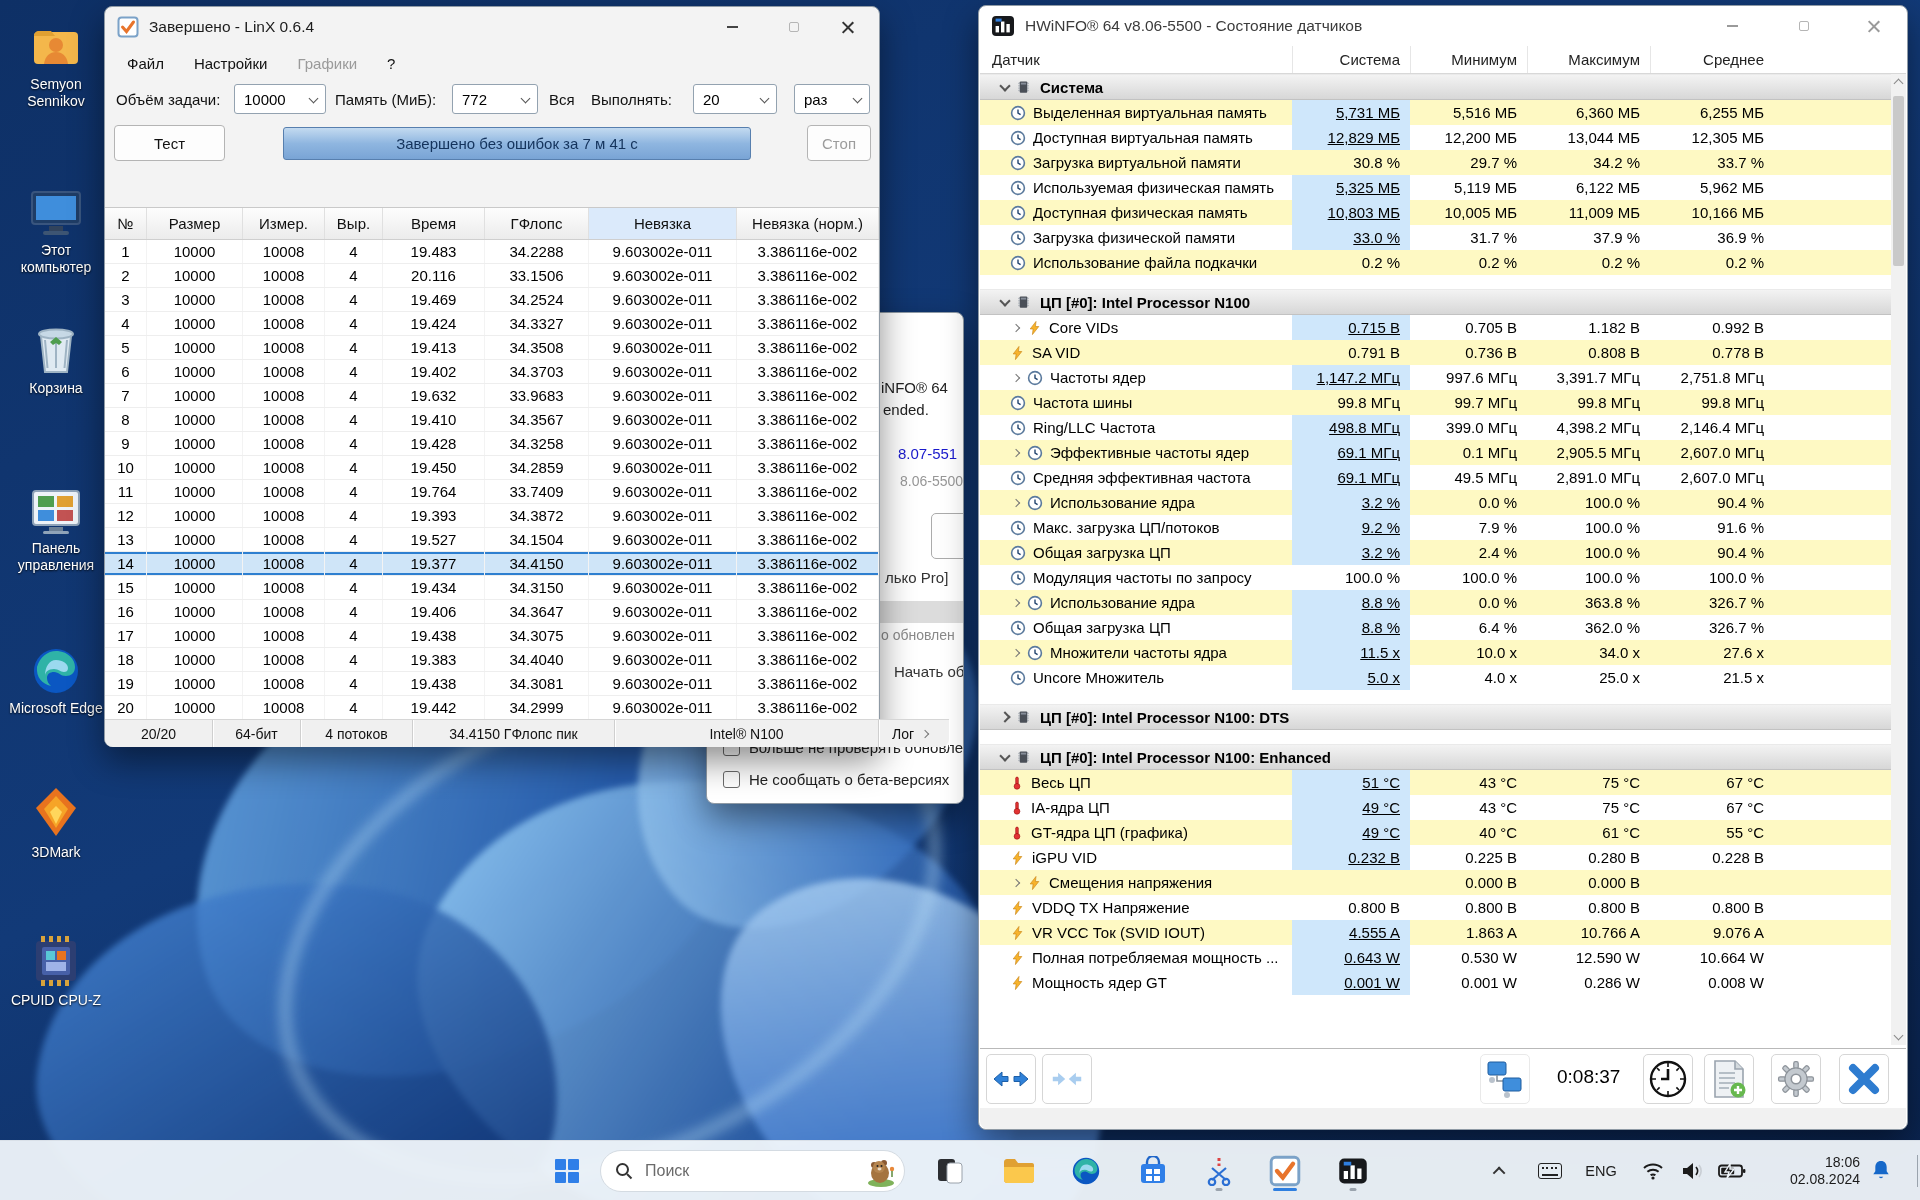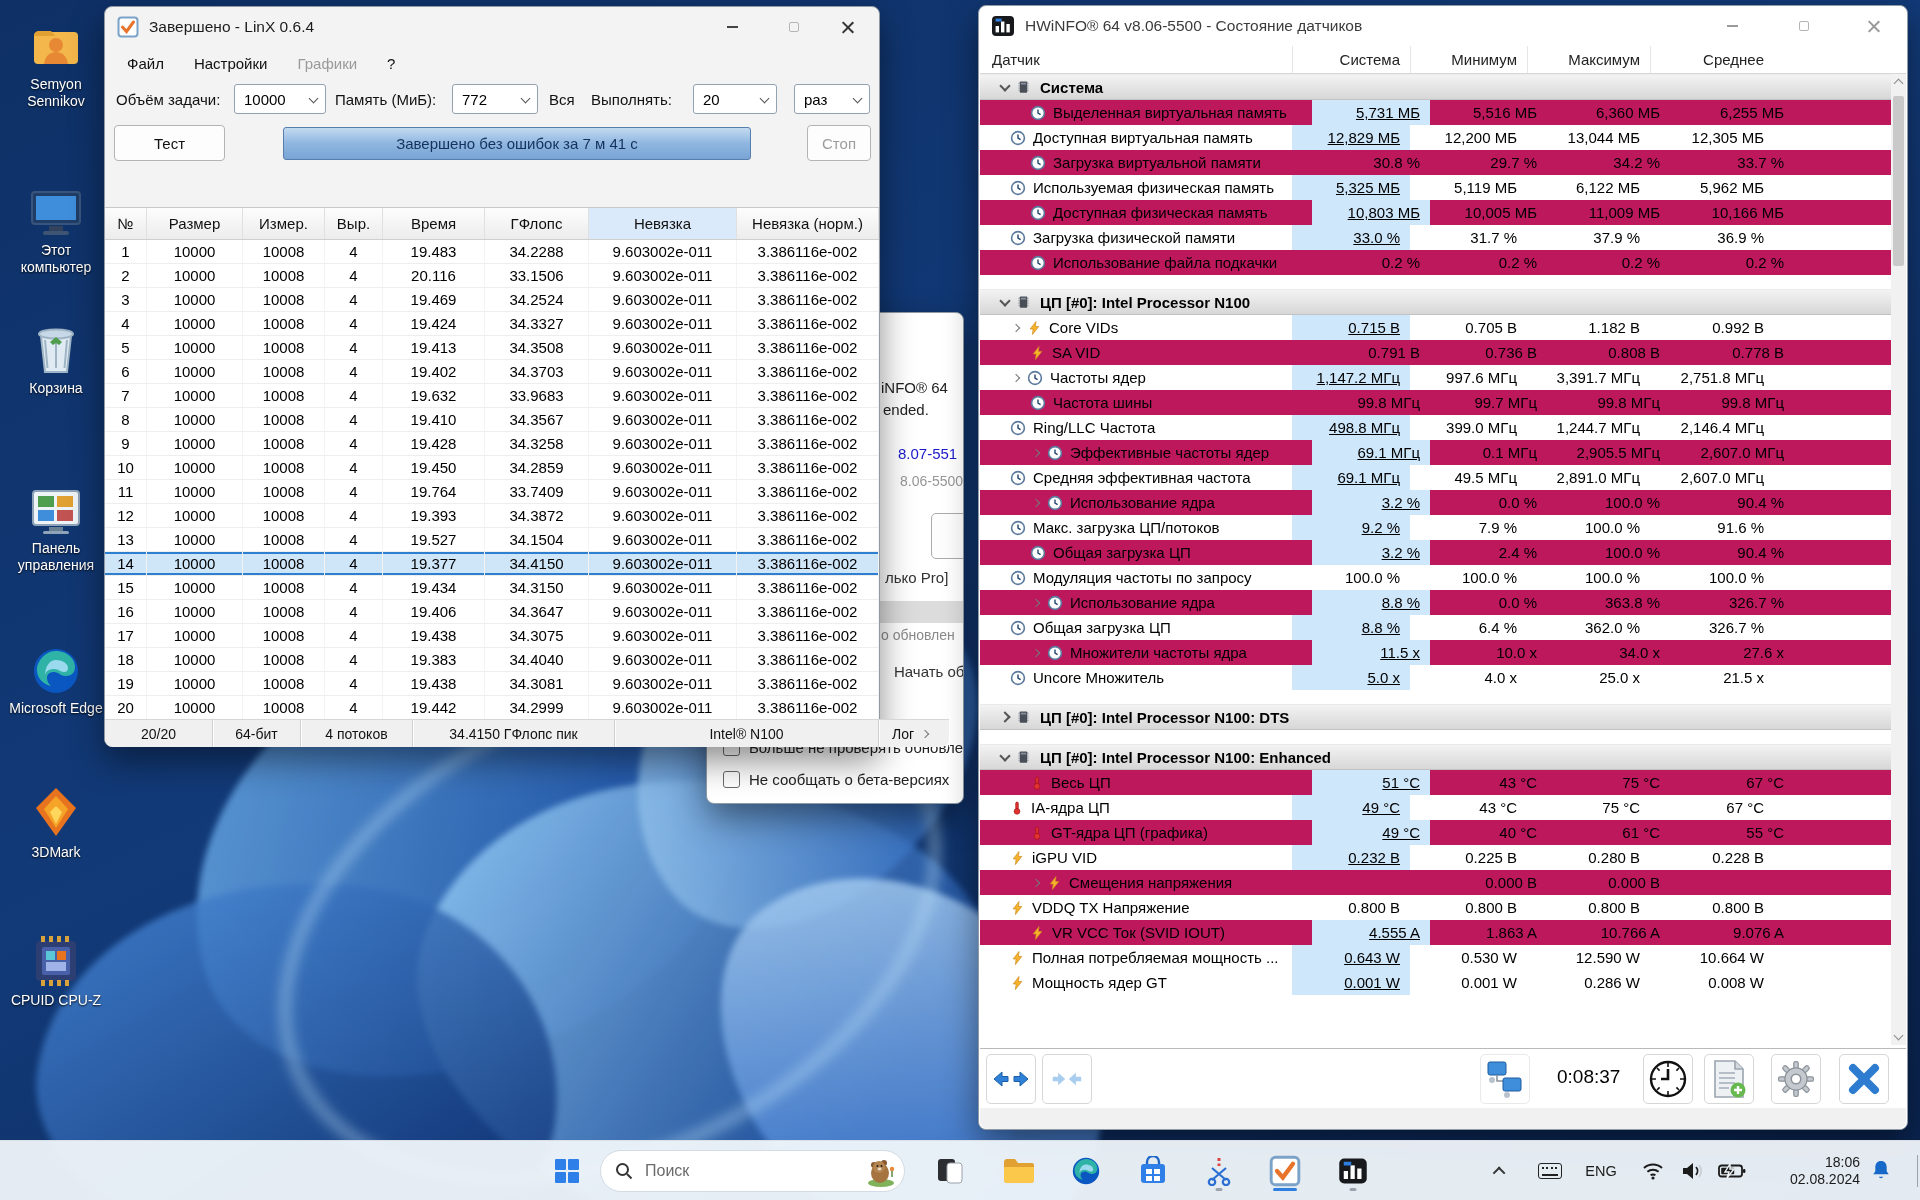--- a/index.html
+++ b/index.html
@@ -89,21 +89,21 @@
   #hwinfo .colhead .hc{text-align:right;padding-right:10px;border-left:1px solid #e6e6e6;height:100%;
       display:flex;align-items:center;justify-content:flex-end;}
   #hwinfo .colhead .hc0{text-align:left;padding-left:12px;border-left:none;justify-content:flex-start;}
   #hwbody{position:absolute;left:1px;top:68px;right:16px;bottom:83px;overflow:hidden;background:#fff;}
   .hsec{height:26px;display:flex;align-items:center;background:linear-gradient(#f3f3f3,#d7d7d7);
       border-top:1px solid #eaeaea;border-bottom:1px solid #c2c2c2;font-size:15px;padding-left:18px;color:#000;}
   .hsec b{margin-left:2px;}
   .hgap{height:14px;background:#fff;}
   .hrow{display:grid;grid-template-columns:312px 118px 117px 123px 124px 1fr;height:25px;align-items:stretch;
       background:#fff;font-size:15px;color:#000;}
-  .hrow.odd{background:#be185d;padding-left:20px;}
+  .hrow.odd{background:#fef9c3;}
   .hlab{display:flex;align-items:center;padding-left:30px;white-space:nowrap;overflow:hidden;}
   .icn{margin-right:7px;display:inline-flex;flex:none;}
   .hval{display:flex;align-items:center;justify-content:flex-end;padding-right:10px;white-space:nowrap;}
   .hval.hl{background:#cfe7fb;text-decoration:underline;}
   .hw-toolbar{position:absolute;left:1px;right:1px;top:1042px;height:60px;background:#fff;border-top:1px solid #b9b9b9;}
   .tbtn{position:absolute;top:5px;width:50px;height:50px;background:#fff;border:1px solid #d6d6d6;border-radius:5px;
       display:flex;align-items:center;justify-content:center;}
   .tbtn.noborder{border-color:#e9e9e9;}
   .uptime{position:absolute;top:17px;left:577px;font-size:19px;color:#000;}
   .hw-bottom{position:absolute;left:1px;right:1px;top:1102px;height:21px;background:#f1f1f1;border-radius:0 0 8px 8px;}
@@ -777,21 +777,21 @@
           <span class="icn">
             <svg width="16" height="16" viewBox="0 0 16 16">
               <circle cx="8" cy="8" r="6.4" fill="#fff" stroke="#5b7a9d" stroke-width="1.6"></circle>
               <path d="M8 4.4V8l2.6 1.6" stroke="#23456e" stroke-width="1.4" fill="none"></path>
             </svg>
           </span>
           <span>Ring/LLC Частота</span>
         </span>
         <span class="hval hl">498.8 МГц</span>
         <span class="hval">399.0 МГц</span>
-        <span class="hval">1,244.7 МГц</span>
+        <span class="hval">4,398.2 МГц</span>
         <span class="hval">2,146.4 МГц</span>
         <span></span>
       </div>
       <div class="hrow odd">
         <span class="hlab">
           <span class="chev cright sm"></span>
           <span class="icn">
             <svg width="16" height="16" viewBox="0 0 16 16">
               <circle cx="8" cy="8" r="6.4" fill="#fff" stroke="#5b7a9d" stroke-width="1.6"></circle>
               <path d="M8 4.4V8l2.6 1.6" stroke="#23456e" stroke-width="1.4" fill="none"></path>

